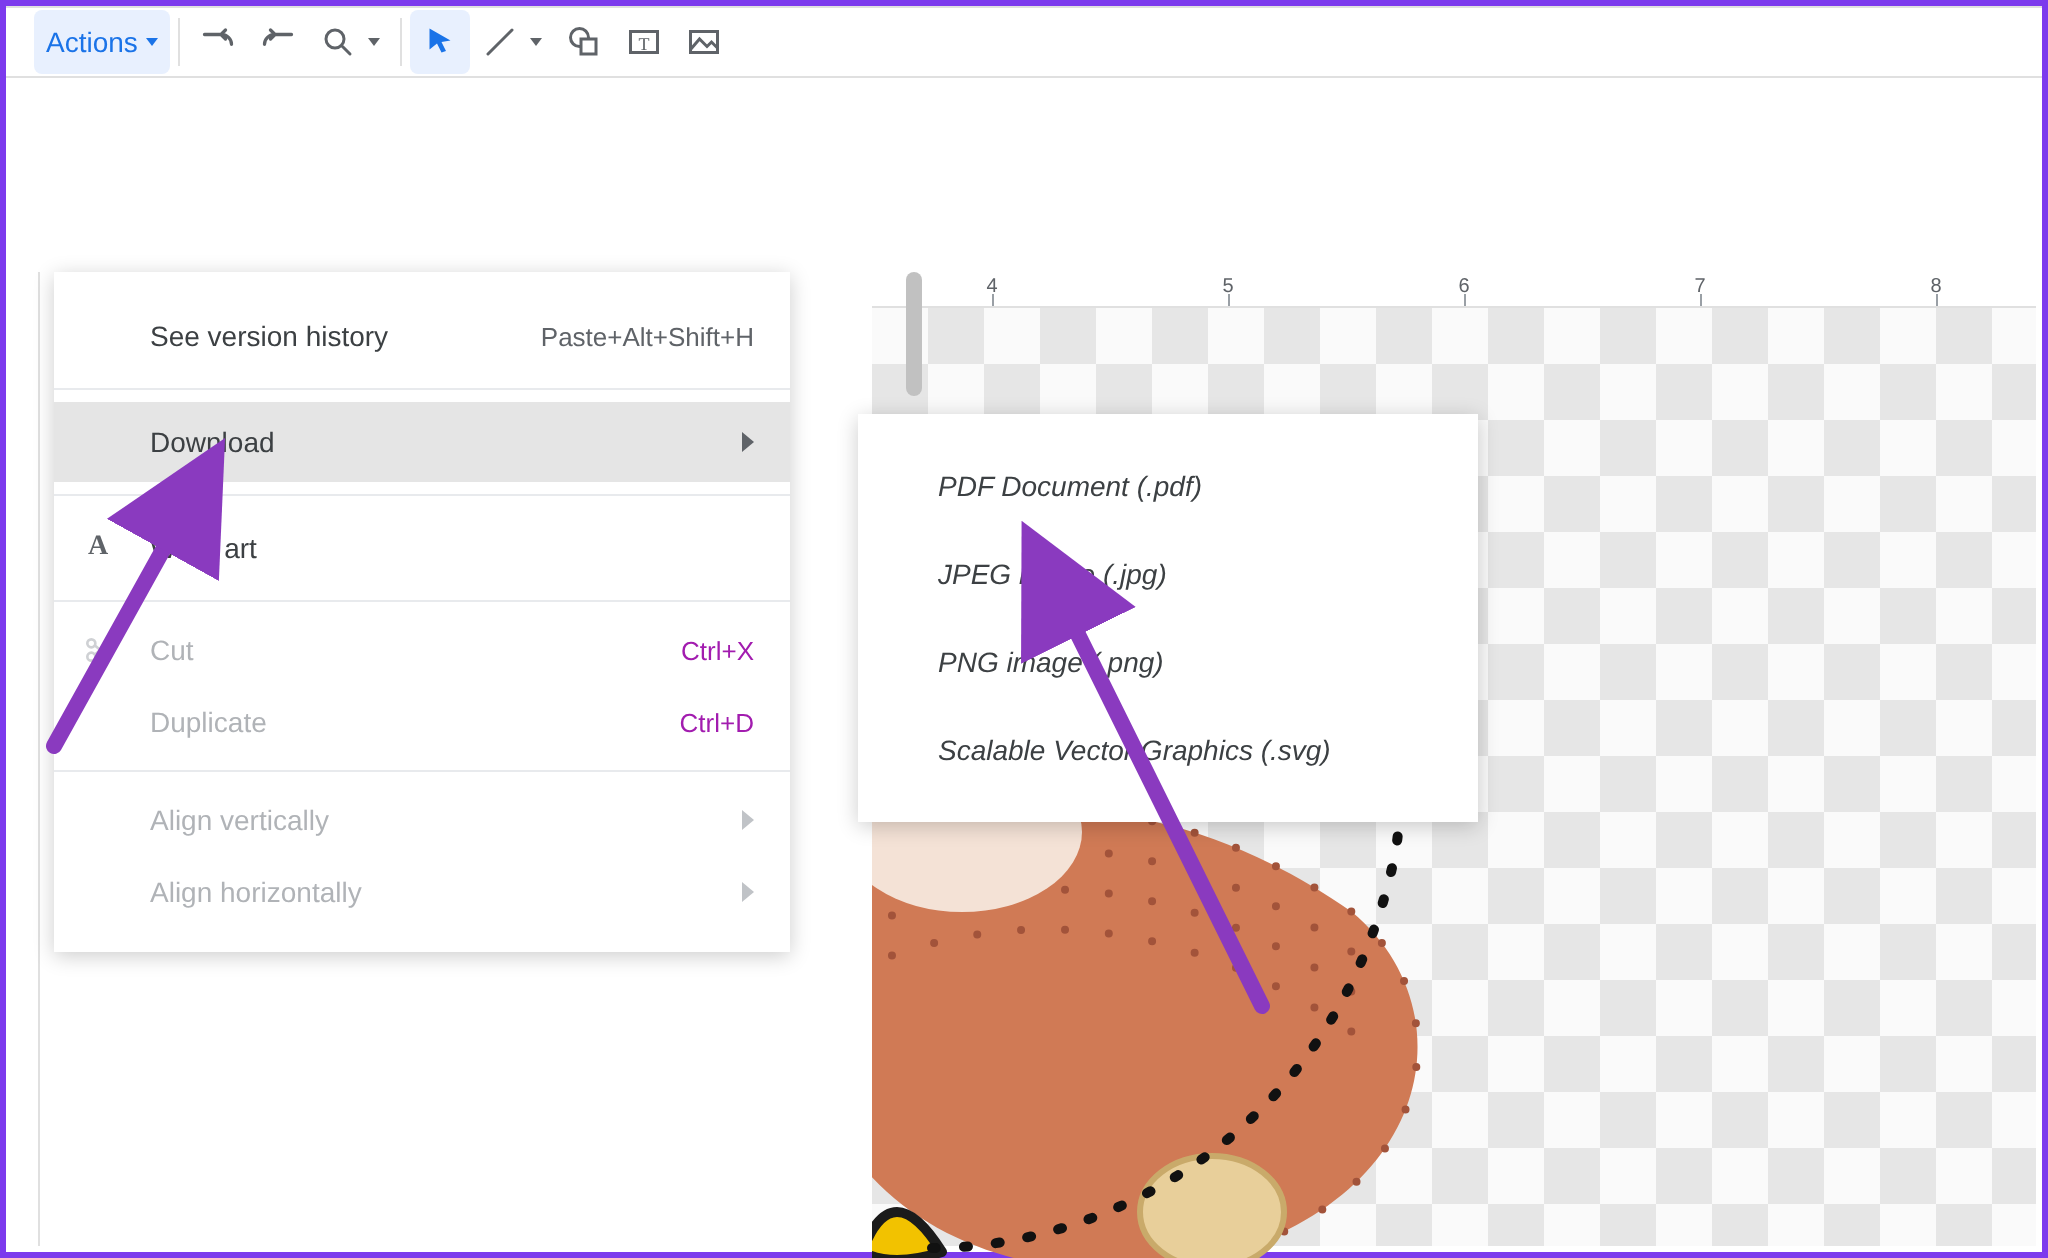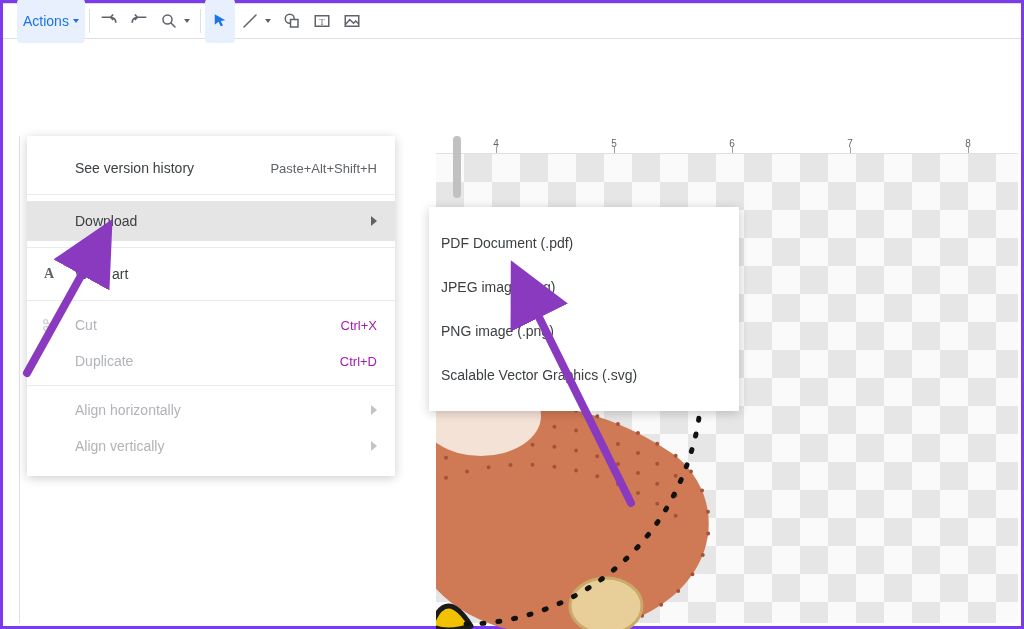--- a/index.html
+++ b/index.html
@@ -7,21 +7,21 @@
   .frame { position: absolute; top: 0; left: 0; right: 0; bottom: 0; border: 3px solid #7c3aed; }
   .header { padding: 27px 22px 30px 22px; font-size: 24px; color: #3c4043; font-weight: 400; font-family: "Google Sans", Arial, sans-serif;}
   .toolbar {
     display: flex; align-items: center; padding: 0 14px; height: 36px;
     border-top: 1px solid #e0e0e0; border-bottom: 1px solid #e0e0e0;
     position: relative; z-index: 20;
   }
   .toolsep { border-left: 1px solid #e0e0e0; height: 24px; margin: 0 4px; }
   .tb-btn {
     display: inline-flex; align-items: center; justify-content: center;
-    height: 44px; min-width: 28px; padding: 0 6px; border-radius: 4px;
+    height: 32px; min-width: 28px; padding: 0 6px; border-radius: 4px;
     color: #5f6368; font-size: 14px; cursor: pointer; gap: 4px;
   }
   .tb-btn.actions { background: #e8f0fe; color: #1a73e8; font-family: "Google Sans", Arial, sans-serif; font-weight:500; }
   .tb-btn.cursor { background: #e8f0fe; color: #1a73e8; }
   .tb-btn.cursor svg, .tb-btn svg { display:block; }
   .drop { width: 0; height: 0; border-left: 3px solid transparent; border-right: 3px solid transparent; border-top: 4px solid currentColor; }
   .drop-sm { width:0;height:0;border-left:3px solid transparent;border-right:3px solid transparent;border-top:4px solid #5f6368; margin-left:2px;}
 
   .canvas-wrap { position: absolute; top: 133px; left: 3px; right: 3px; bottom: 3px; background: #fff; }
   .h-ruler {
@@ -63,21 +63,21 @@
   .menu .item.disabled .ico { color:#cfd1d4; }
   .menu .lbl { flex: 1; }
   .menu .sc { color: #5f6368; font-size: 13px; }
   .menu .item.disabled .sc { color:#a21caf; }
   .menu .sep { border-top: 1px solid #e8eaed; margin: 6px 0; }
   .sub-arrow { width:0;height:0;border-top:5px solid transparent;border-bottom:5px solid transparent;border-left:6px solid #5f6368; }
   .sub-arrow.dim { border-left-color:#c0c3c7; }
 
   #actions-menu { top: 133px; left: 24px; width: 368px; z-index: 15; padding-top:12px; padding-bottom:12px;}
   #download-menu { top: 204px; left: 426px; width: 310px; z-index: 16; padding:14px 0; }
-  #download-menu .item { height: 44px; padding: 0 12px; gap:0;}
+  #download-menu .item { height: 44px; padding: 0 40px; gap:0;font-style:italic;}
 
   .vscroll { position:absolute; left: 426px; top:0; width:8px; bottom:0; background:transparent; z-index:14;}
   .vscroll .thumb { position:absolute; left:0; width:8px; top:0; height:62px; background:#c1c1c1; border-radius:4px; }
 
   .purple-arrow { position:absolute; z-index: 40; }
   .purple-arrow svg { overflow:visible; }
 
   .illus { position:absolute; left:430px; top:240px; width:310px; height:260px; z-index:3; }
   .dash-curve { position:absolute; left:430px; top:238px; width:340px; height:270px; z-index:4; pointer-events:none; }
 
@@ -228,26 +228,26 @@
     </div>
     <div class="item disabled">
       <span class="ico"></span>
       <span class="lbl">Duplicate</span>
       <span class="sc">Ctrl+D</span>
     </div>
     <div class="sep"></div>
 
     <div class="item disabled">
       <span class="ico"></span>
+      <span class="lbl">Align vertically</span>
+      <span class="sub-arrow dim"></span>
+    </div>
+    <div class="item disabled">
+      <span class="ico"></span>
       <span class="lbl">Align horizontally</span>
-      <span class="sub-arrow dim"></span>
-    </div>
-    <div class="item disabled">
-      <span class="ico"></span>
-      <span class="lbl">Align vertically</span>
       <span class="sub-arrow dim"></span>
     </div>
   </div>
 
   <div id="download-menu" class="menu">
     <div class="item">
       <span class="lbl">PDF Document (.pdf)</span>
     </div>
     <div class="item">
       <span class="lbl">JPEG image (.jpg)</span>

